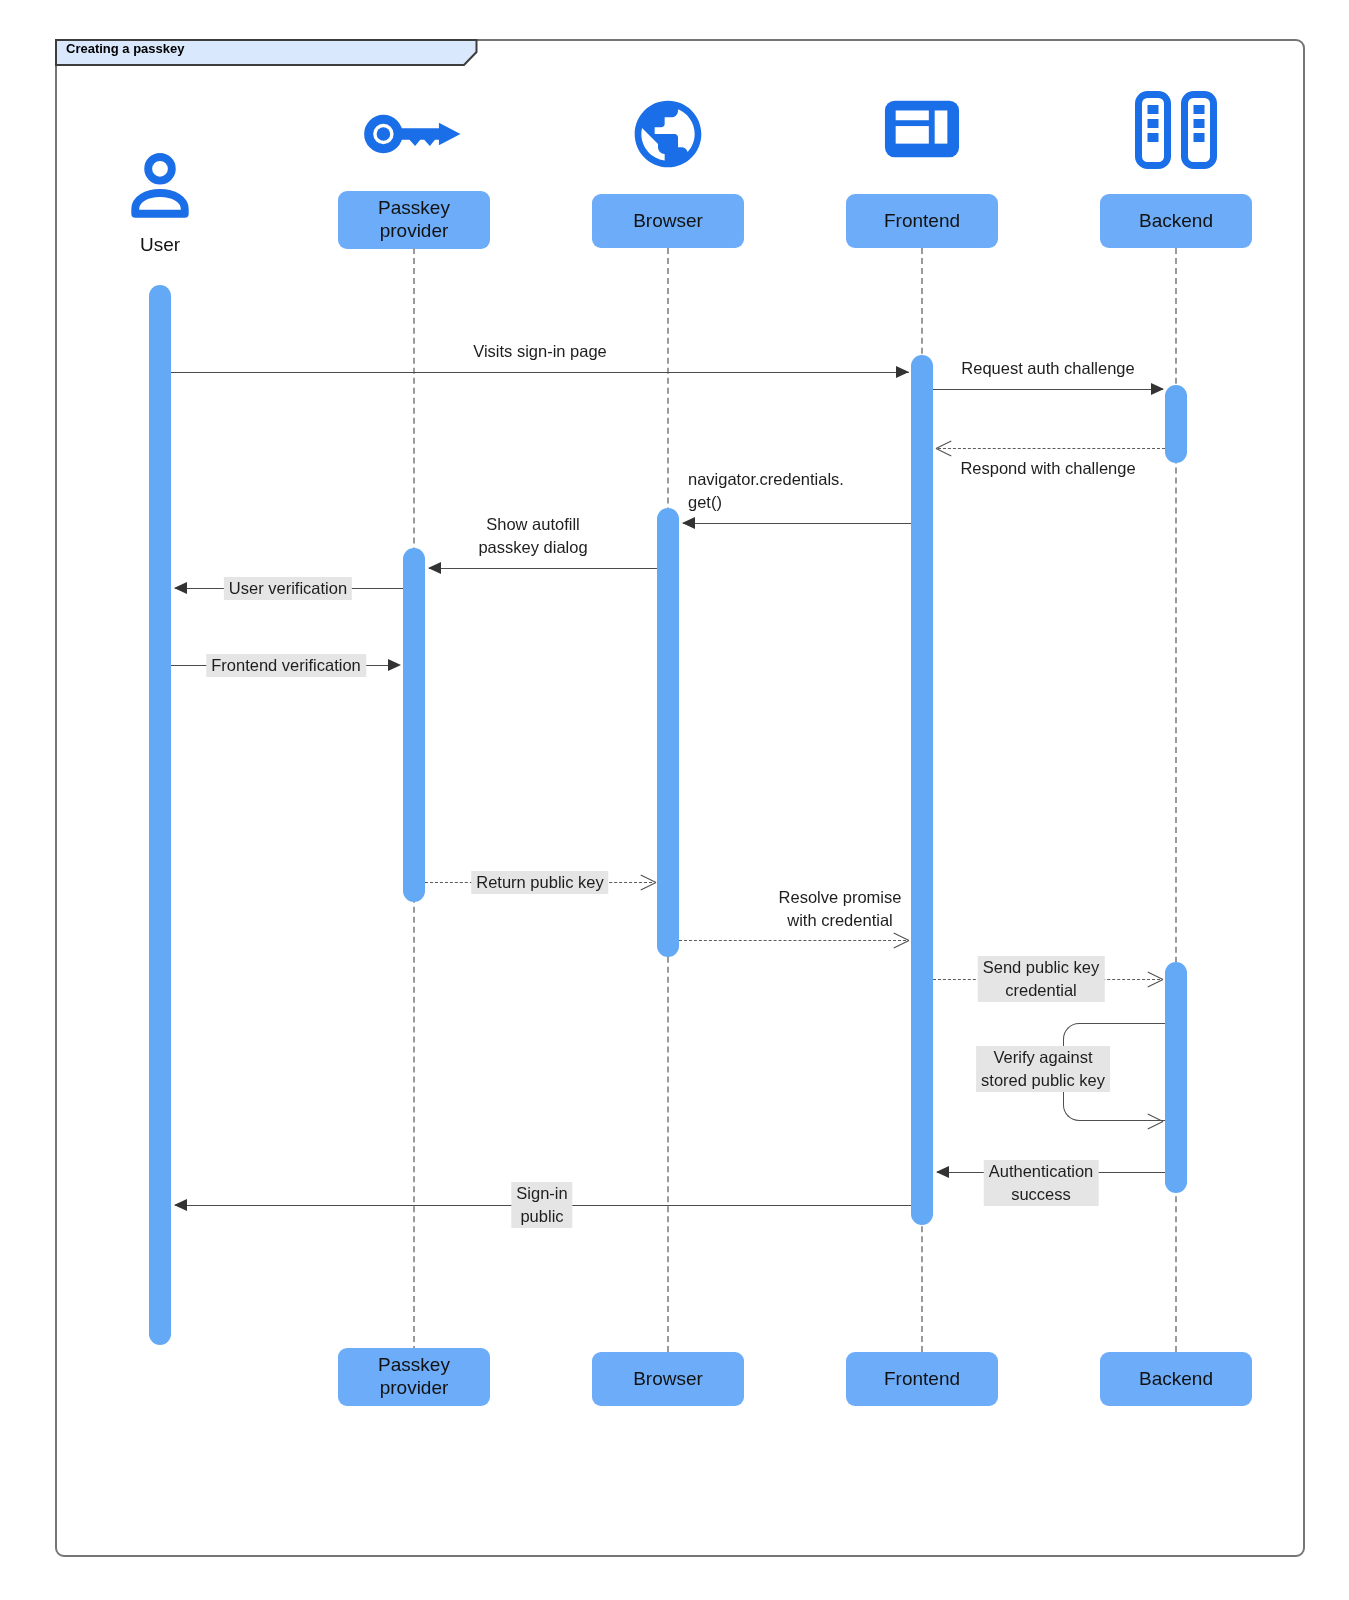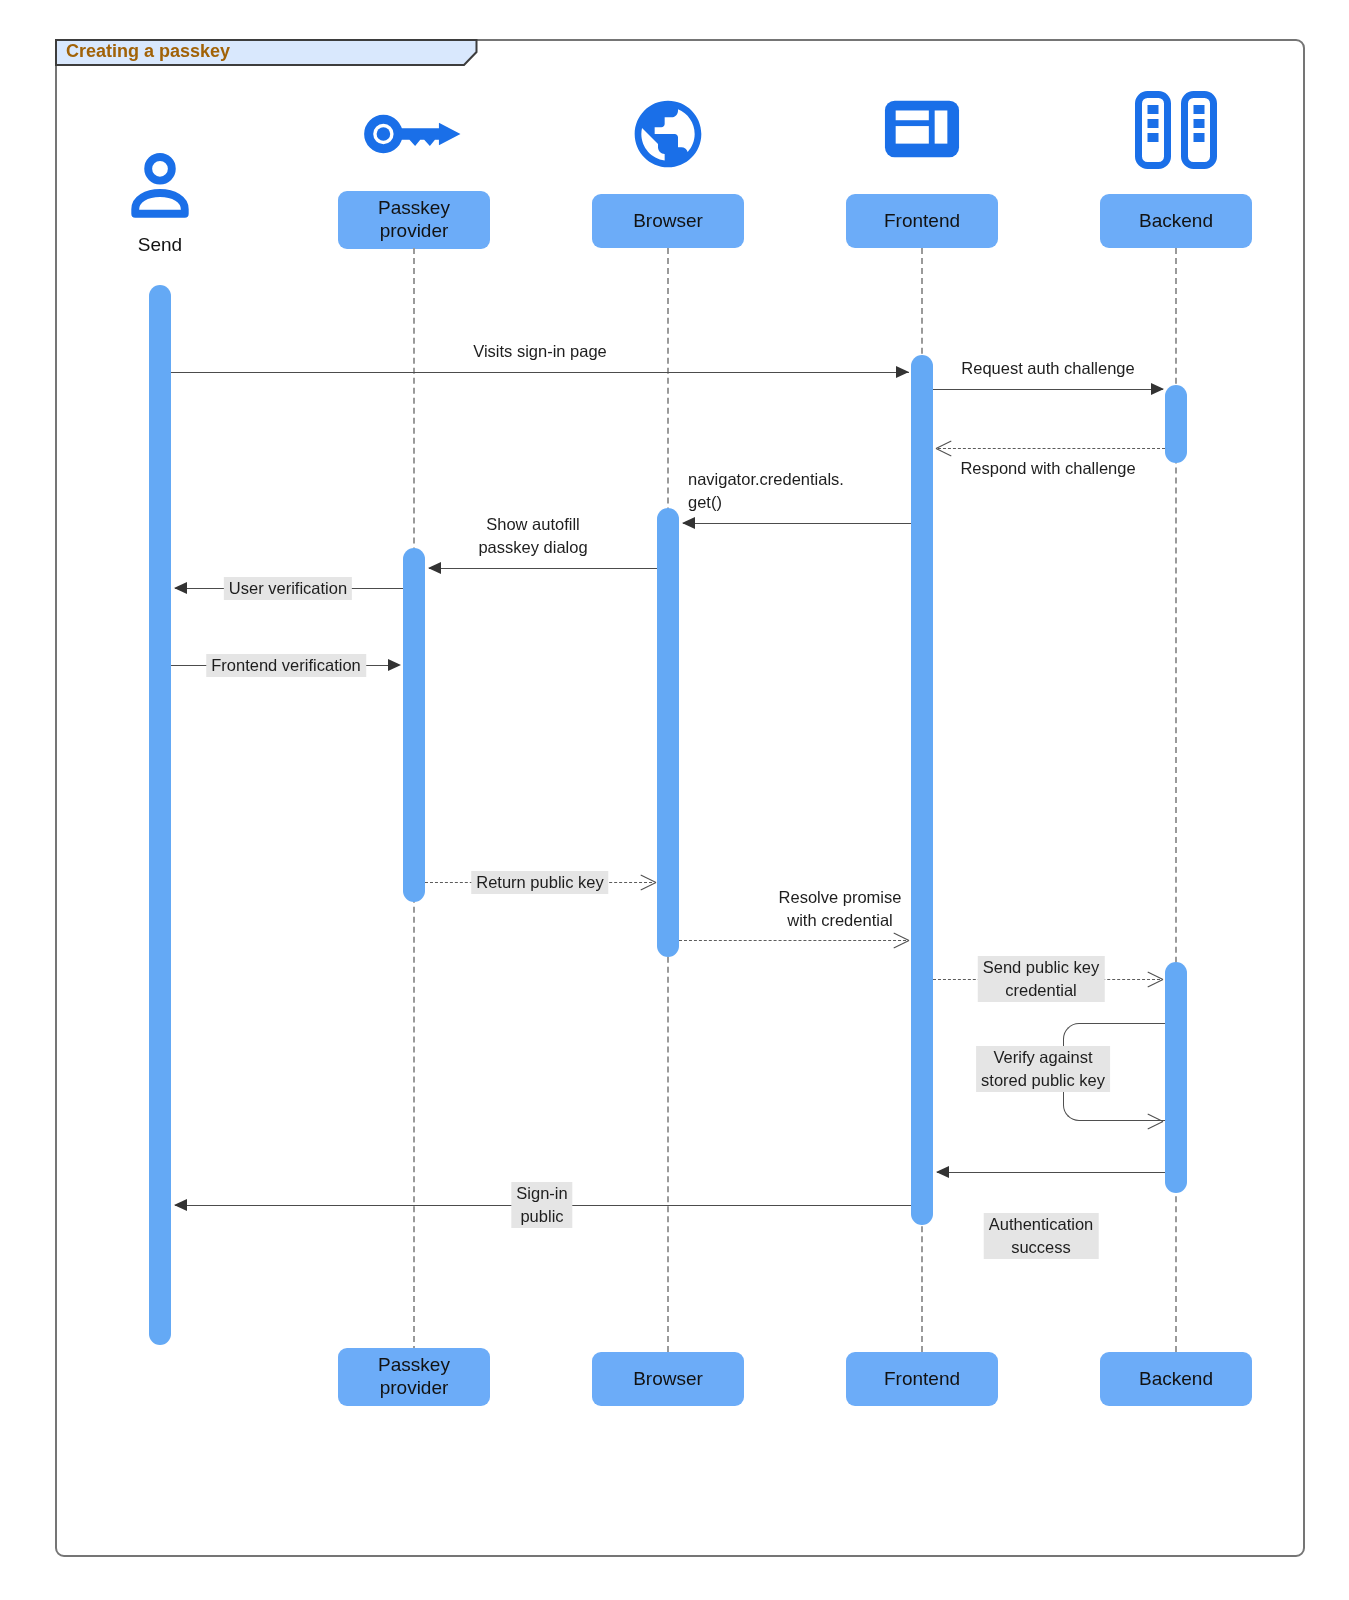--- a/index.html
+++ b/index.html
@@ -6,21 +6,21 @@
   .canvas {
     position:relative; width:1349px; height:1600px; background:#ffffff;
     font-family:"Liberation Sans", sans-serif; color:#1e1e1e; overflow:hidden;
   }
   .frame {
     position:absolute; left:55px; top:39px; width:1250px; height:1518px;
     border:2.5px solid #757575; border-radius:9px; box-sizing:border-box;
   }
   .title-tab { position:absolute; left:55px; top:39px; width:424px; height:27px; }
   .title-text {
-    position:absolute; left:66px; top:41px; font-size:18px; font-weight:bold; color:#a16207;
+    position:absolute; left:66px; top:41px; font-size:13px; font-weight:bold; color:#000000;
   }
   .actor-box {
     position:absolute; width:152px; background:#6cacf8; border-radius:9px;
     display:flex; align-items:center; justify-content:center; text-align:center;
     font-size:19px; color:#121212; line-height:1.2; white-space:pre-line;
   }
   .plain-actor-label {
     position:absolute; transform:translateX(-50%); font-size:19px; color:#121212;
   }
   .lifeline {
@@ -105,21 +105,21 @@
     <rect x="4.5" y="4.5" width="29" height="71" rx="9" fill="none" stroke="#1a6fe8" stroke-width="7"></rect>
     <rect x="13.5" y="15" width="11" height="9" fill="#1a6fe8"></rect>
     <rect x="13.5" y="29" width="11" height="9" fill="#1a6fe8"></rect>
     <rect x="13.5" y="43" width="11" height="9" fill="#1a6fe8"></rect>
     <rect x="50.5" y="4.5" width="29" height="71" rx="9" fill="none" stroke="#1a6fe8" stroke-width="7"></rect>
     <rect x="59.5" y="15" width="11" height="9" fill="#1a6fe8"></rect>
     <rect x="59.5" y="29" width="11" height="9" fill="#1a6fe8"></rect>
     <rect x="59.5" y="43" width="11" height="9" fill="#1a6fe8"></rect>
   </svg>
 
-  <div class="plain-actor-label" style="left:160px;top:234px">Send</div>
+  <div class="plain-actor-label" style="left:160px;top:234px">User</div>
   <div class="actor-box" style="left:414px;top:191px;height:58px;transform:translateX(-50%)">Passkey
 provider</div>
   <div class="actor-box" style="left:668px;top:194px;height:54px;transform:translateX(-50%)">Browser</div>
   <div class="actor-box" style="left:922px;top:194px;height:54px;transform:translateX(-50%)">Frontend</div>
   <div class="actor-box" style="left:1176px;top:194px;height:54px;transform:translateX(-50%)">Backend</div>
 
   <div class="lifeline" style="left:413px"></div>
   <div class="lifeline" style="left:667px"></div>
   <div class="lifeline" style="left:921px"></div>
   <div class="lifeline" style="left:1175px"></div>
@@ -175,21 +175,21 @@
   <div class="msg-label onbg" style="left:1041px;top:956px">Send public key
 credential</div>
 
   <div class="self-loop"></div>
   <div class="oa-r" style="left:1147px;top:1113px"></div>
   <div class="msg-label onbg" style="left:1043px;top:1046px">Verify against
 stored public key</div>
 
   <div class="msg-line-solid" style="left:937px;top:1172px;width:228px"></div>
   <div class="ah-l" style="left:936px;top:1166px"></div>
-  <div class="msg-label onbg" style="left:1041px;top:1213px">Authentication
+  <div class="msg-label onbg" style="left:1041px;top:1160px">Authentication
 success</div>
 
   <div class="msg-line-solid" style="left:175px;top:1205px;width:736px"></div>
   <div class="ah-l" style="left:174px;top:1199px"></div>
   <div class="msg-label onbg" style="left:542px;top:1182px">Sign-in
 public</div>
 
   <div class="actor-box" style="left:414px;top:1348px;height:58px;transform:translateX(-50%)">Passkey
 provider</div>
   <div class="actor-box" style="left:668px;top:1352px;height:54px;transform:translateX(-50%)">Browser</div>

